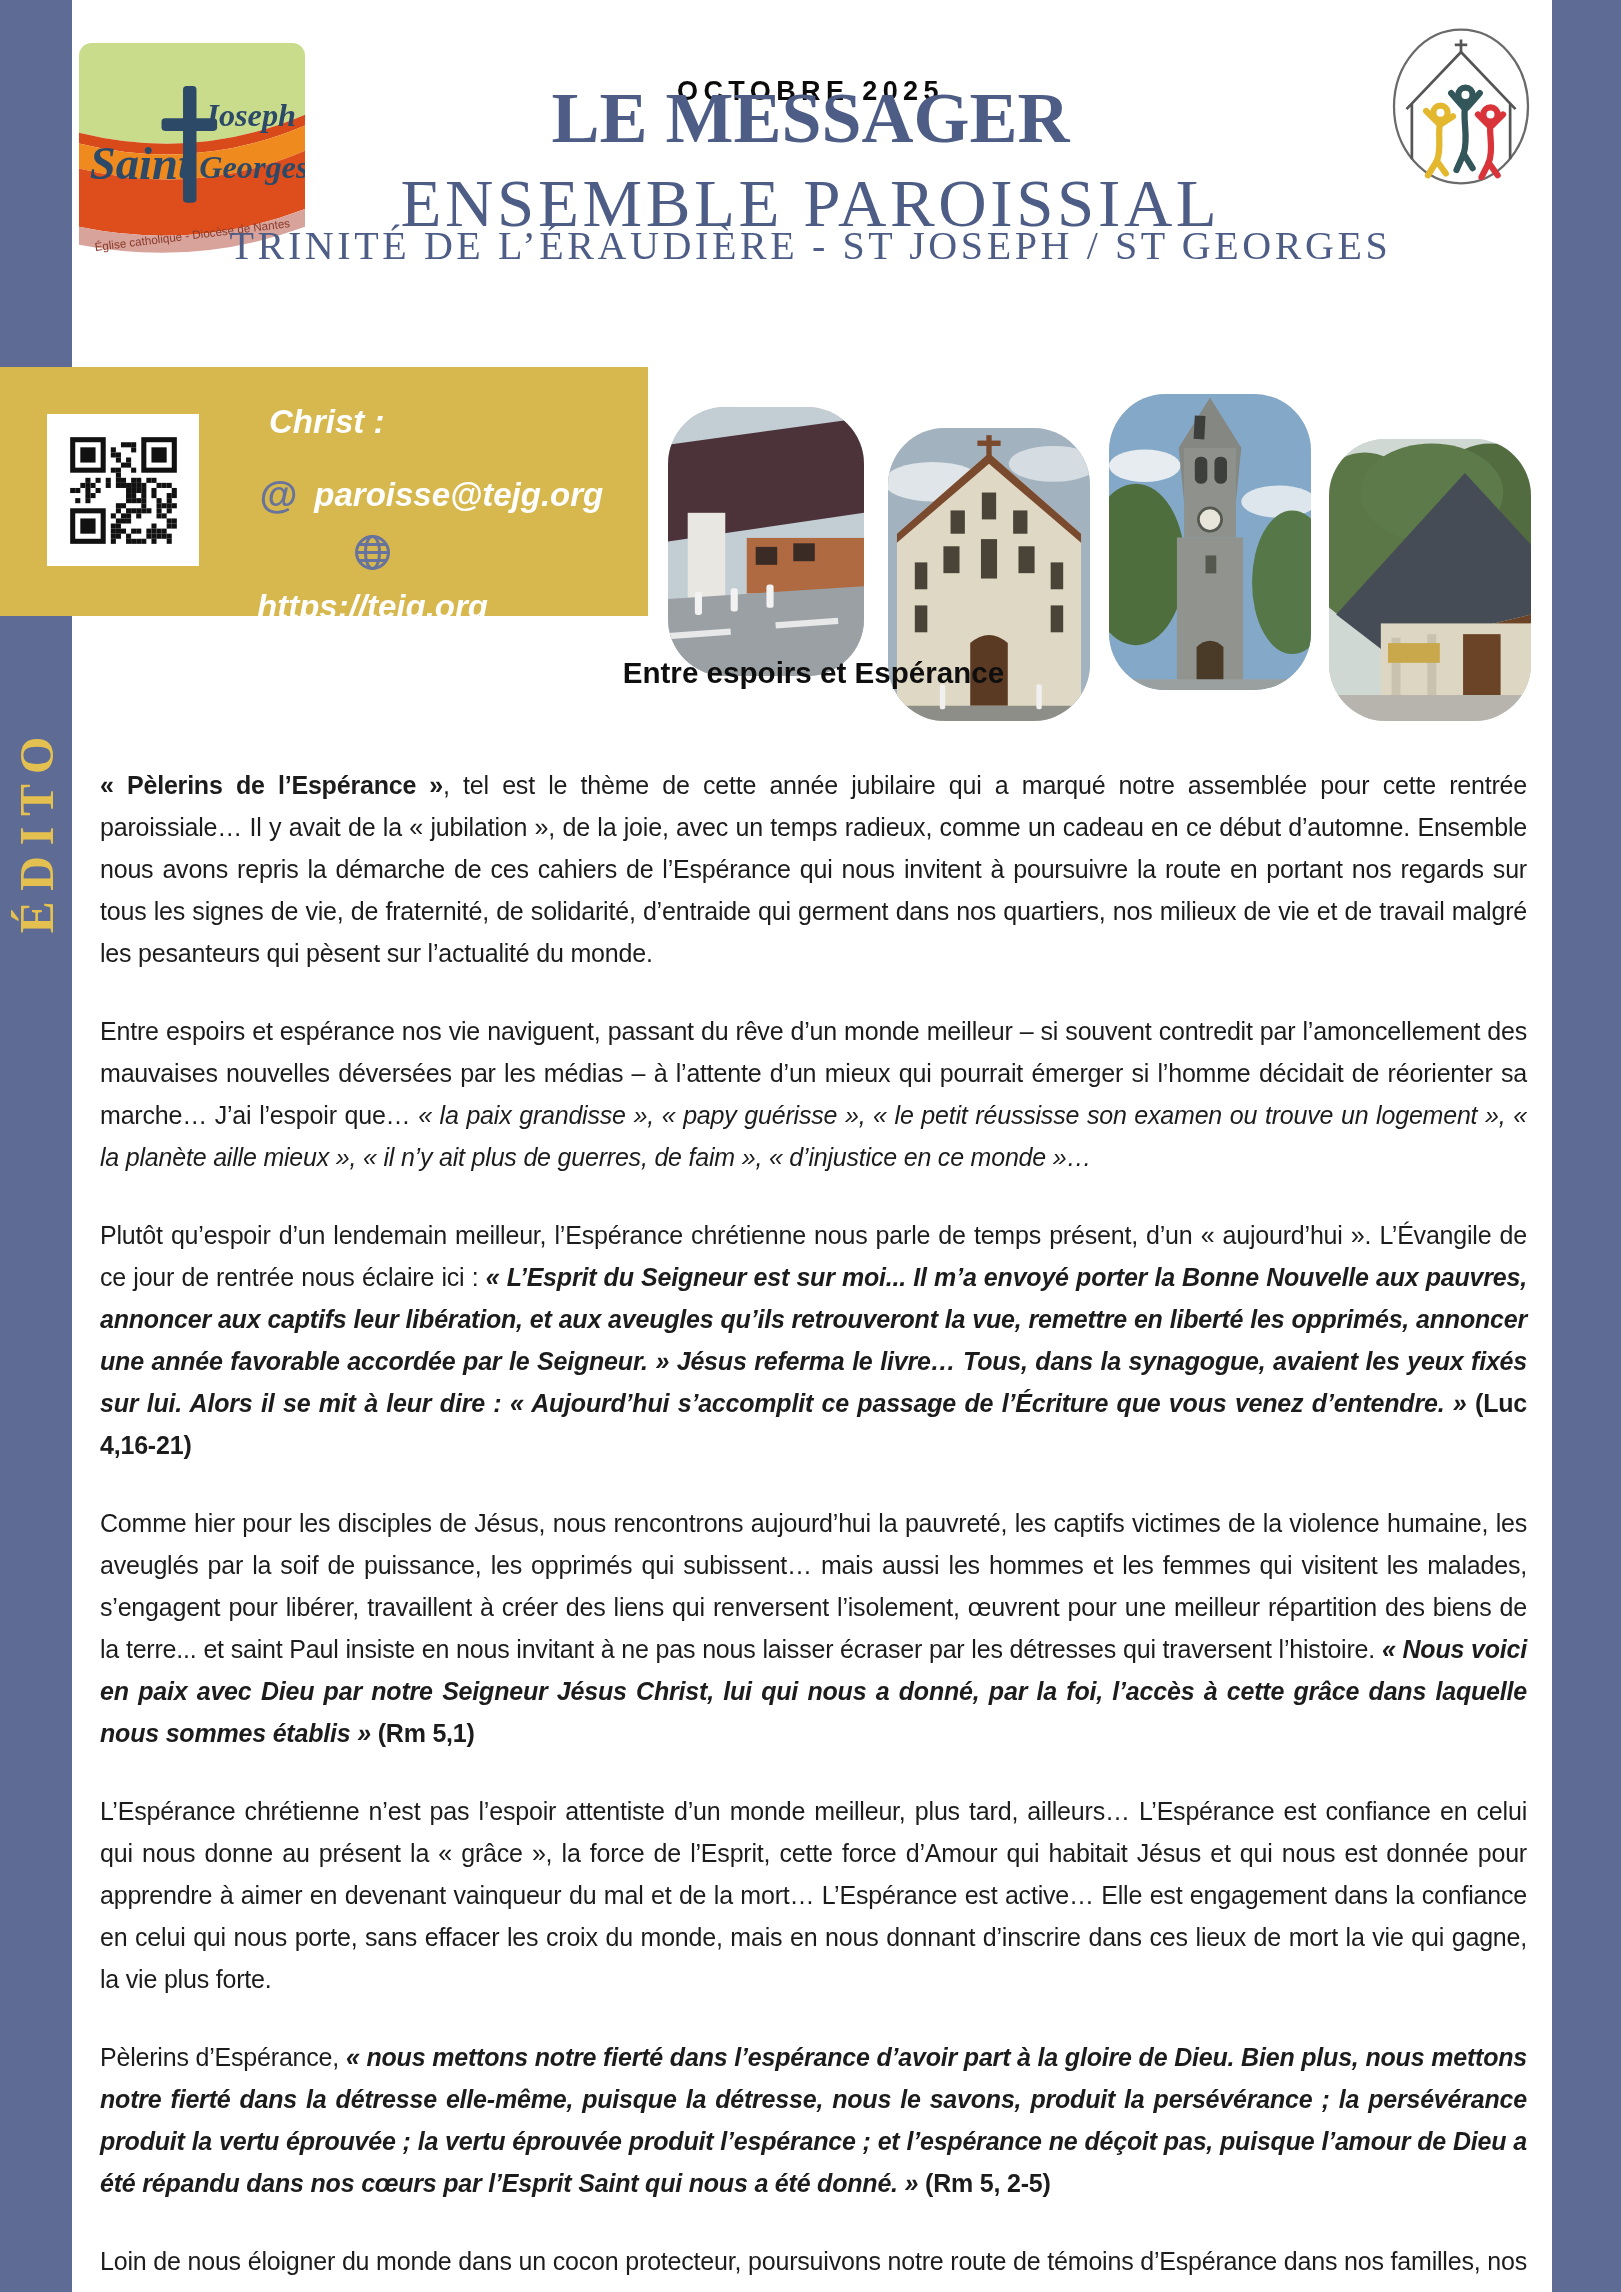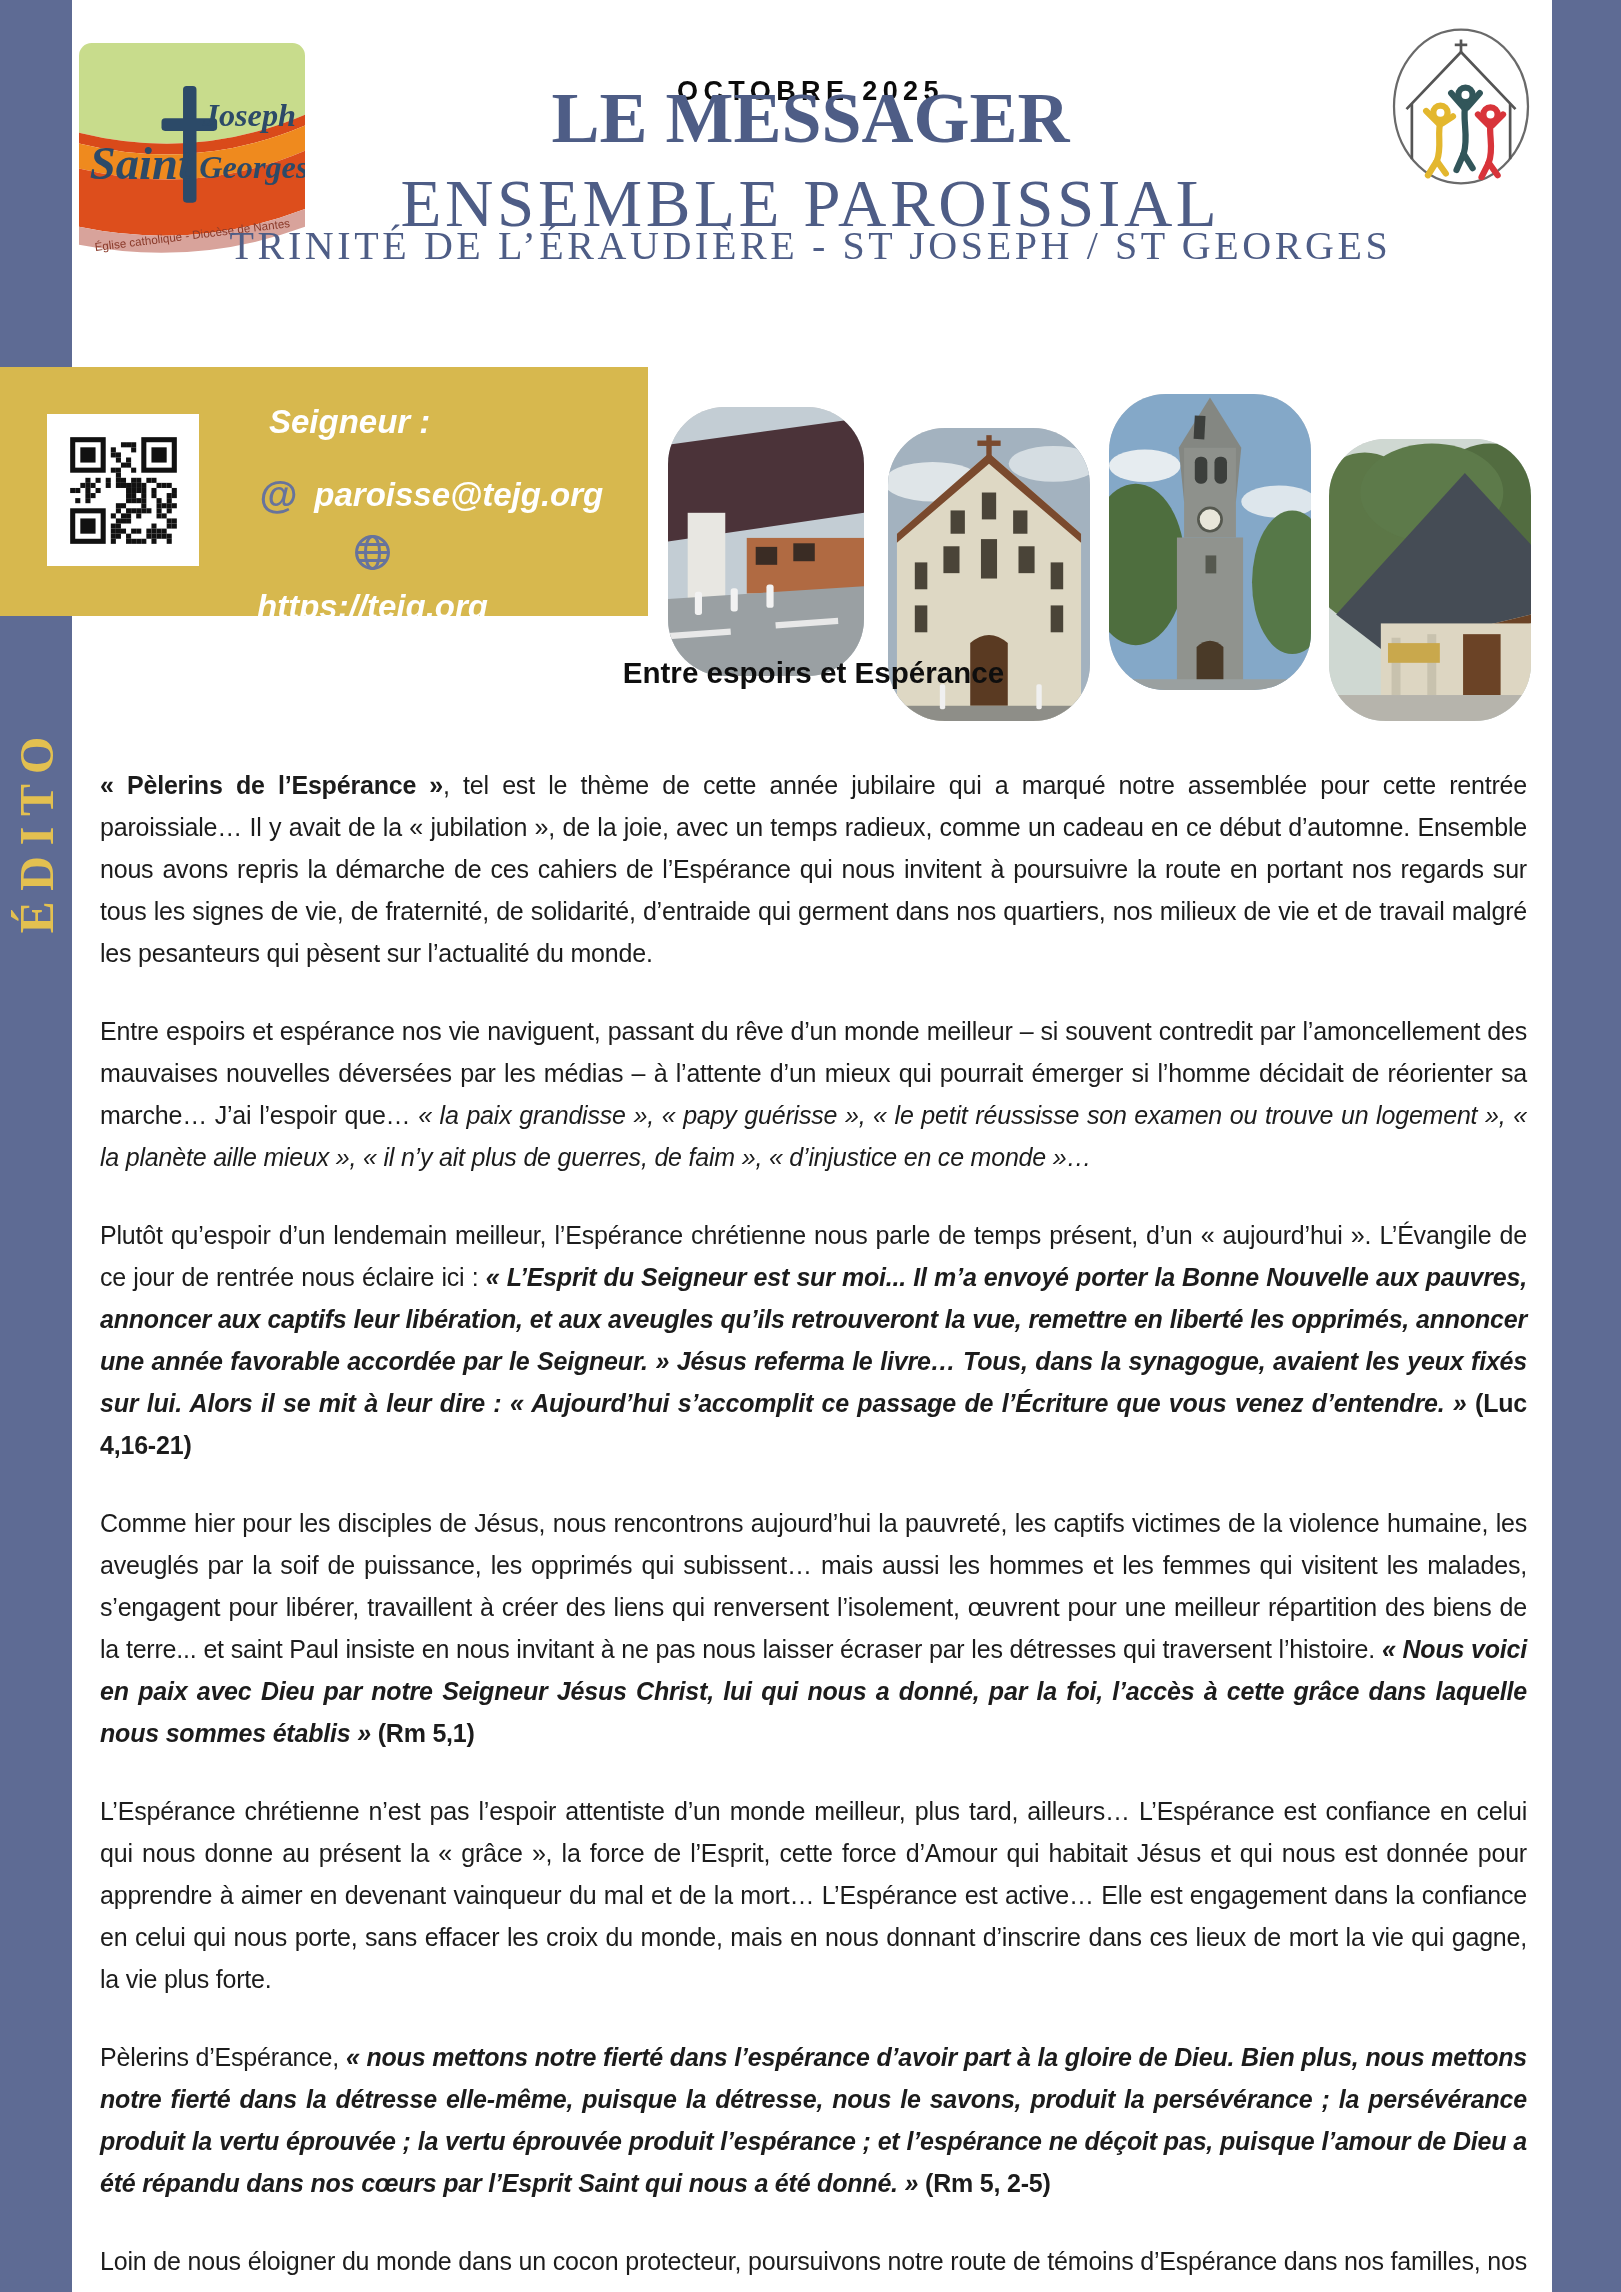--- a/index.html
+++ b/index.html
@@ -267,21 +267,21 @@
           <rect x="3" y="3" width="5" height="5" fill="#fff"></rect>
           <rect x="4" y="4" width="3" height="3" fill="#111"></rect>
           <rect x="16" y="2" width="7" height="7" fill="#111"></rect>
           <rect x="17" y="3" width="5" height="5" fill="#fff"></rect>
           <rect x="18" y="4" width="3" height="3" fill="#111"></rect>
           <rect x="2" y="16" width="7" height="7" fill="#111"></rect>
           <rect x="3" y="17" width="5" height="5" fill="#fff"></rect>
           <rect x="4" y="18" width="3" height="3" fill="#111"></rect>
         </svg>
     </div>
-    <div class="contact-label">Seigneur :</div>
+    <div class="contact-label">Christ :</div>
     <div class="contact-row row-email">
       <span class="icn at-glyph">@</span>
       <span class="txt">paroisse@tejg.org</span>
     </div>
     <div class="contact-row row-web">
       <span class="icn">
         <svg viewBox="0 0 44 44" width="39" height="39">
           <g fill="none" stroke="#67739c" stroke-width="3.4">
             <circle cx="22" cy="22" r="18"></circle>
             <ellipse cx="22" cy="22" rx="8" ry="18"></ellipse>

